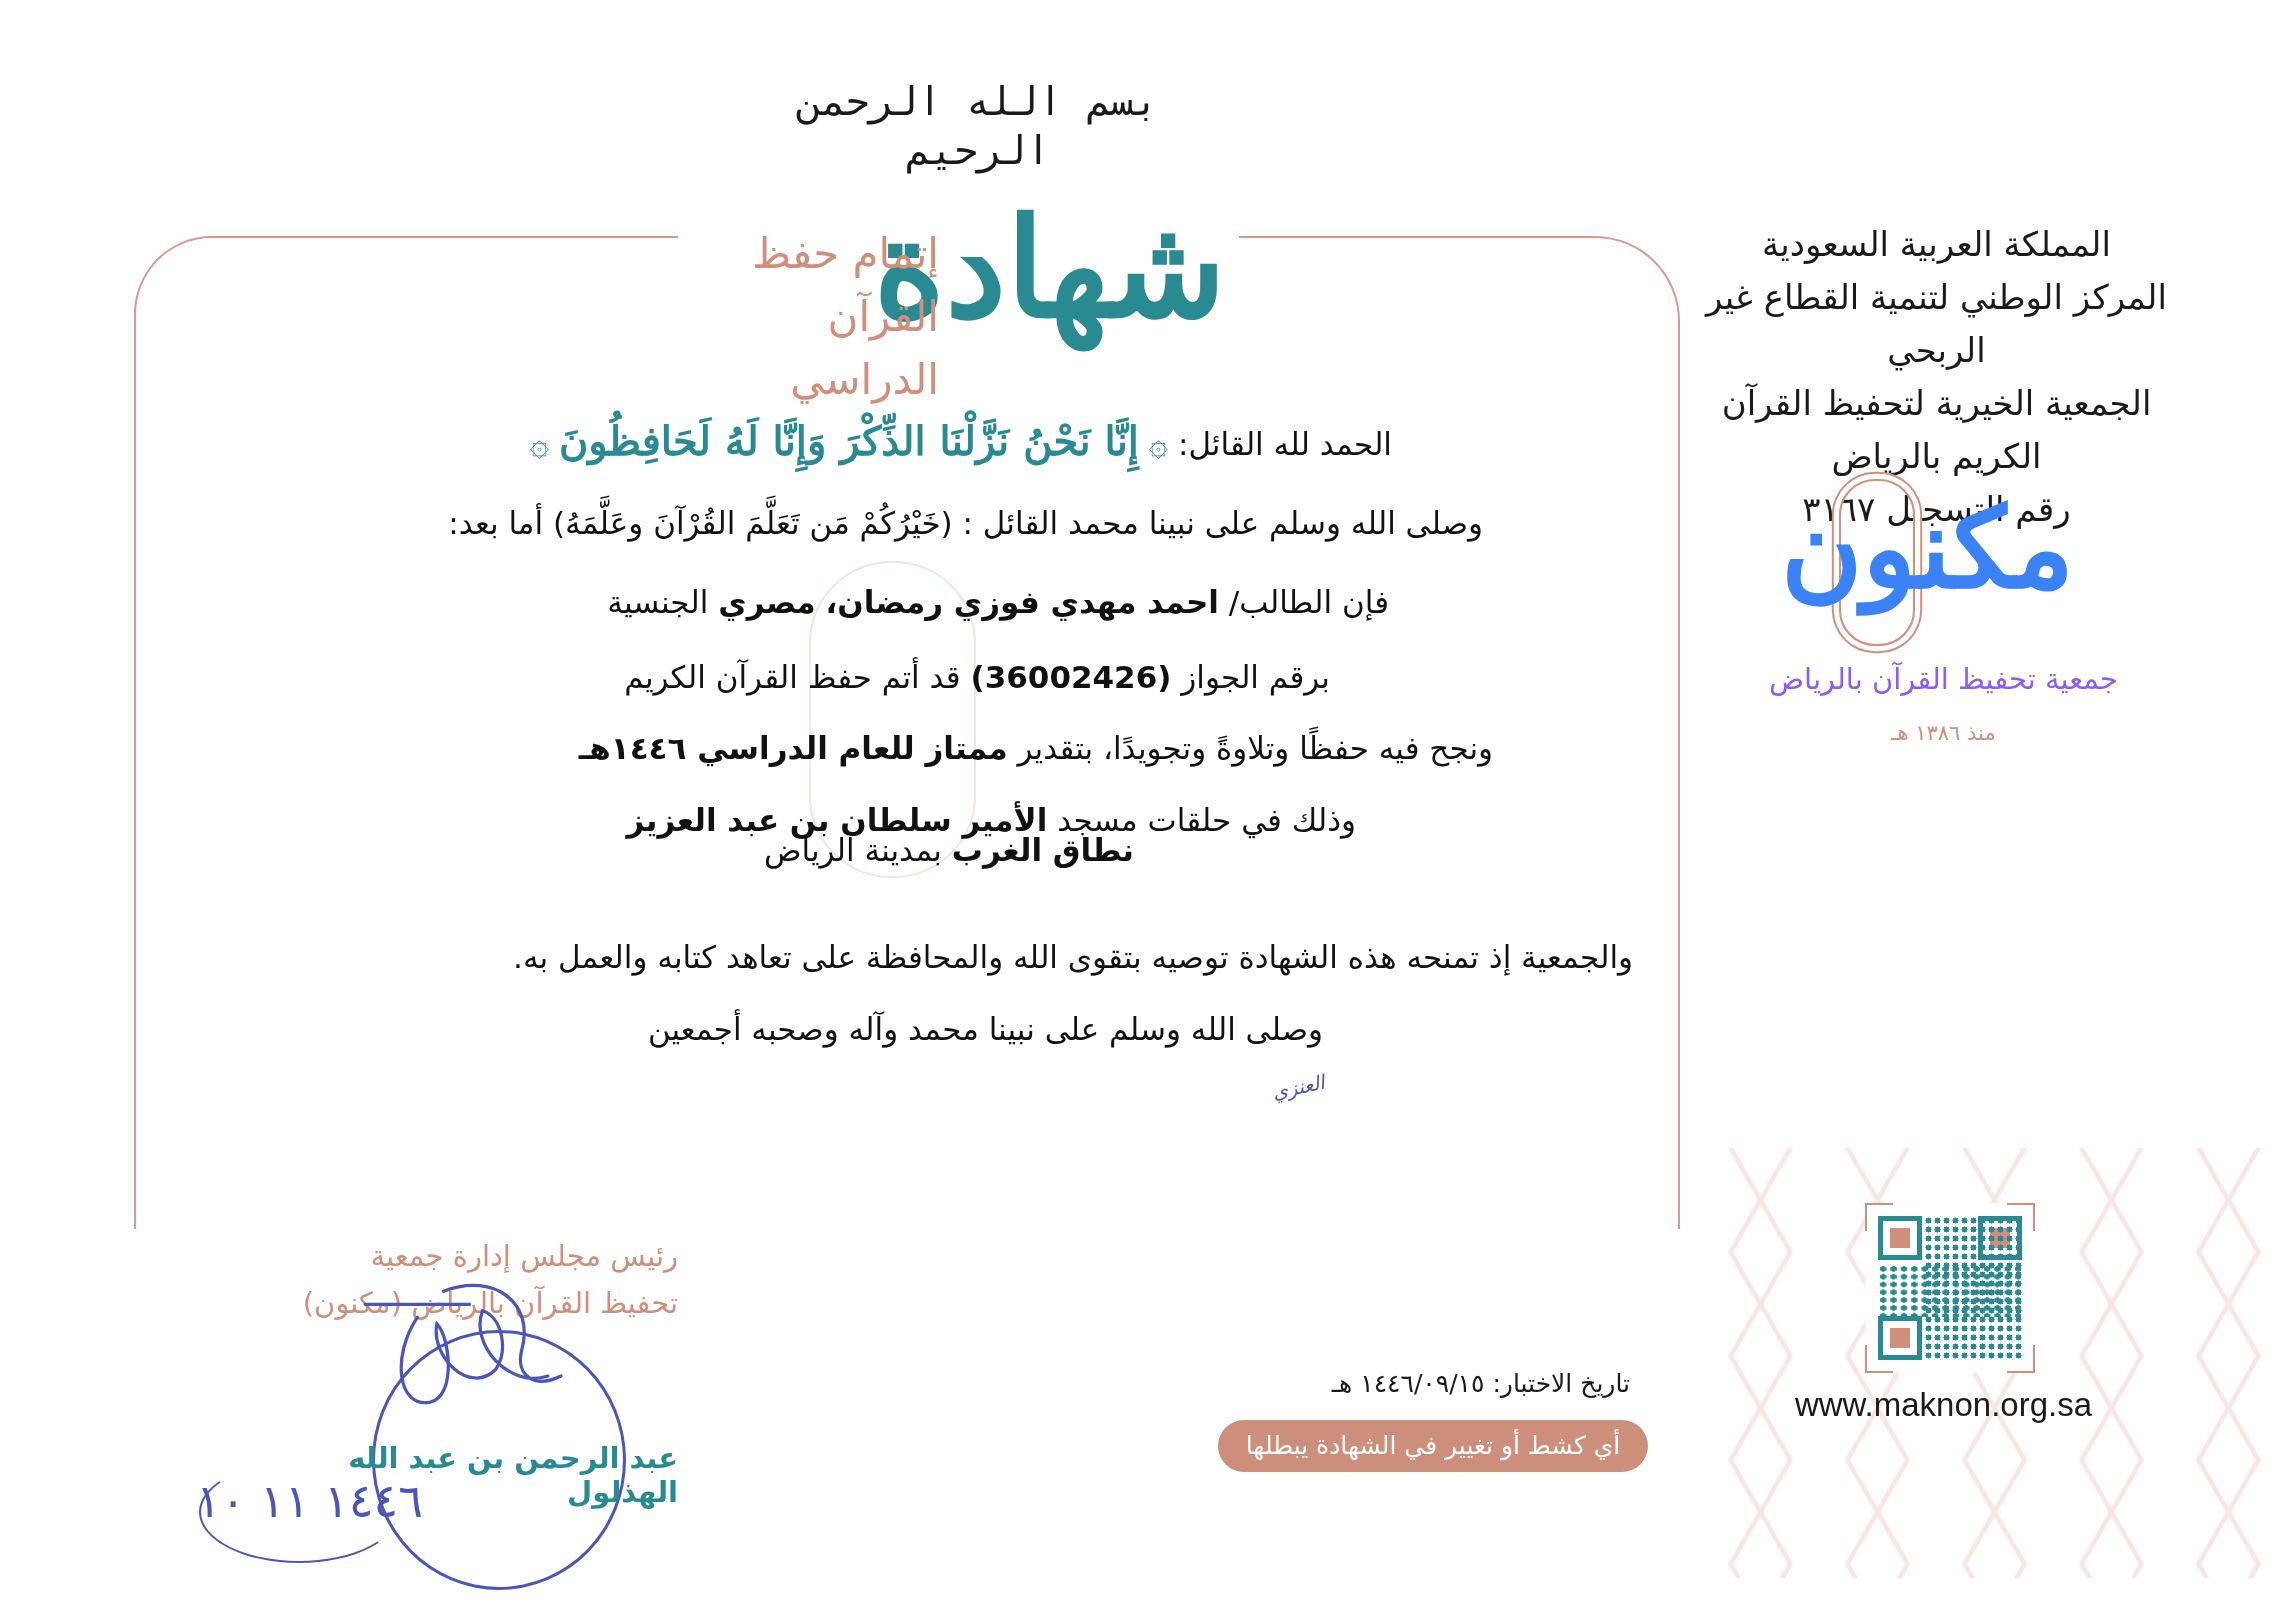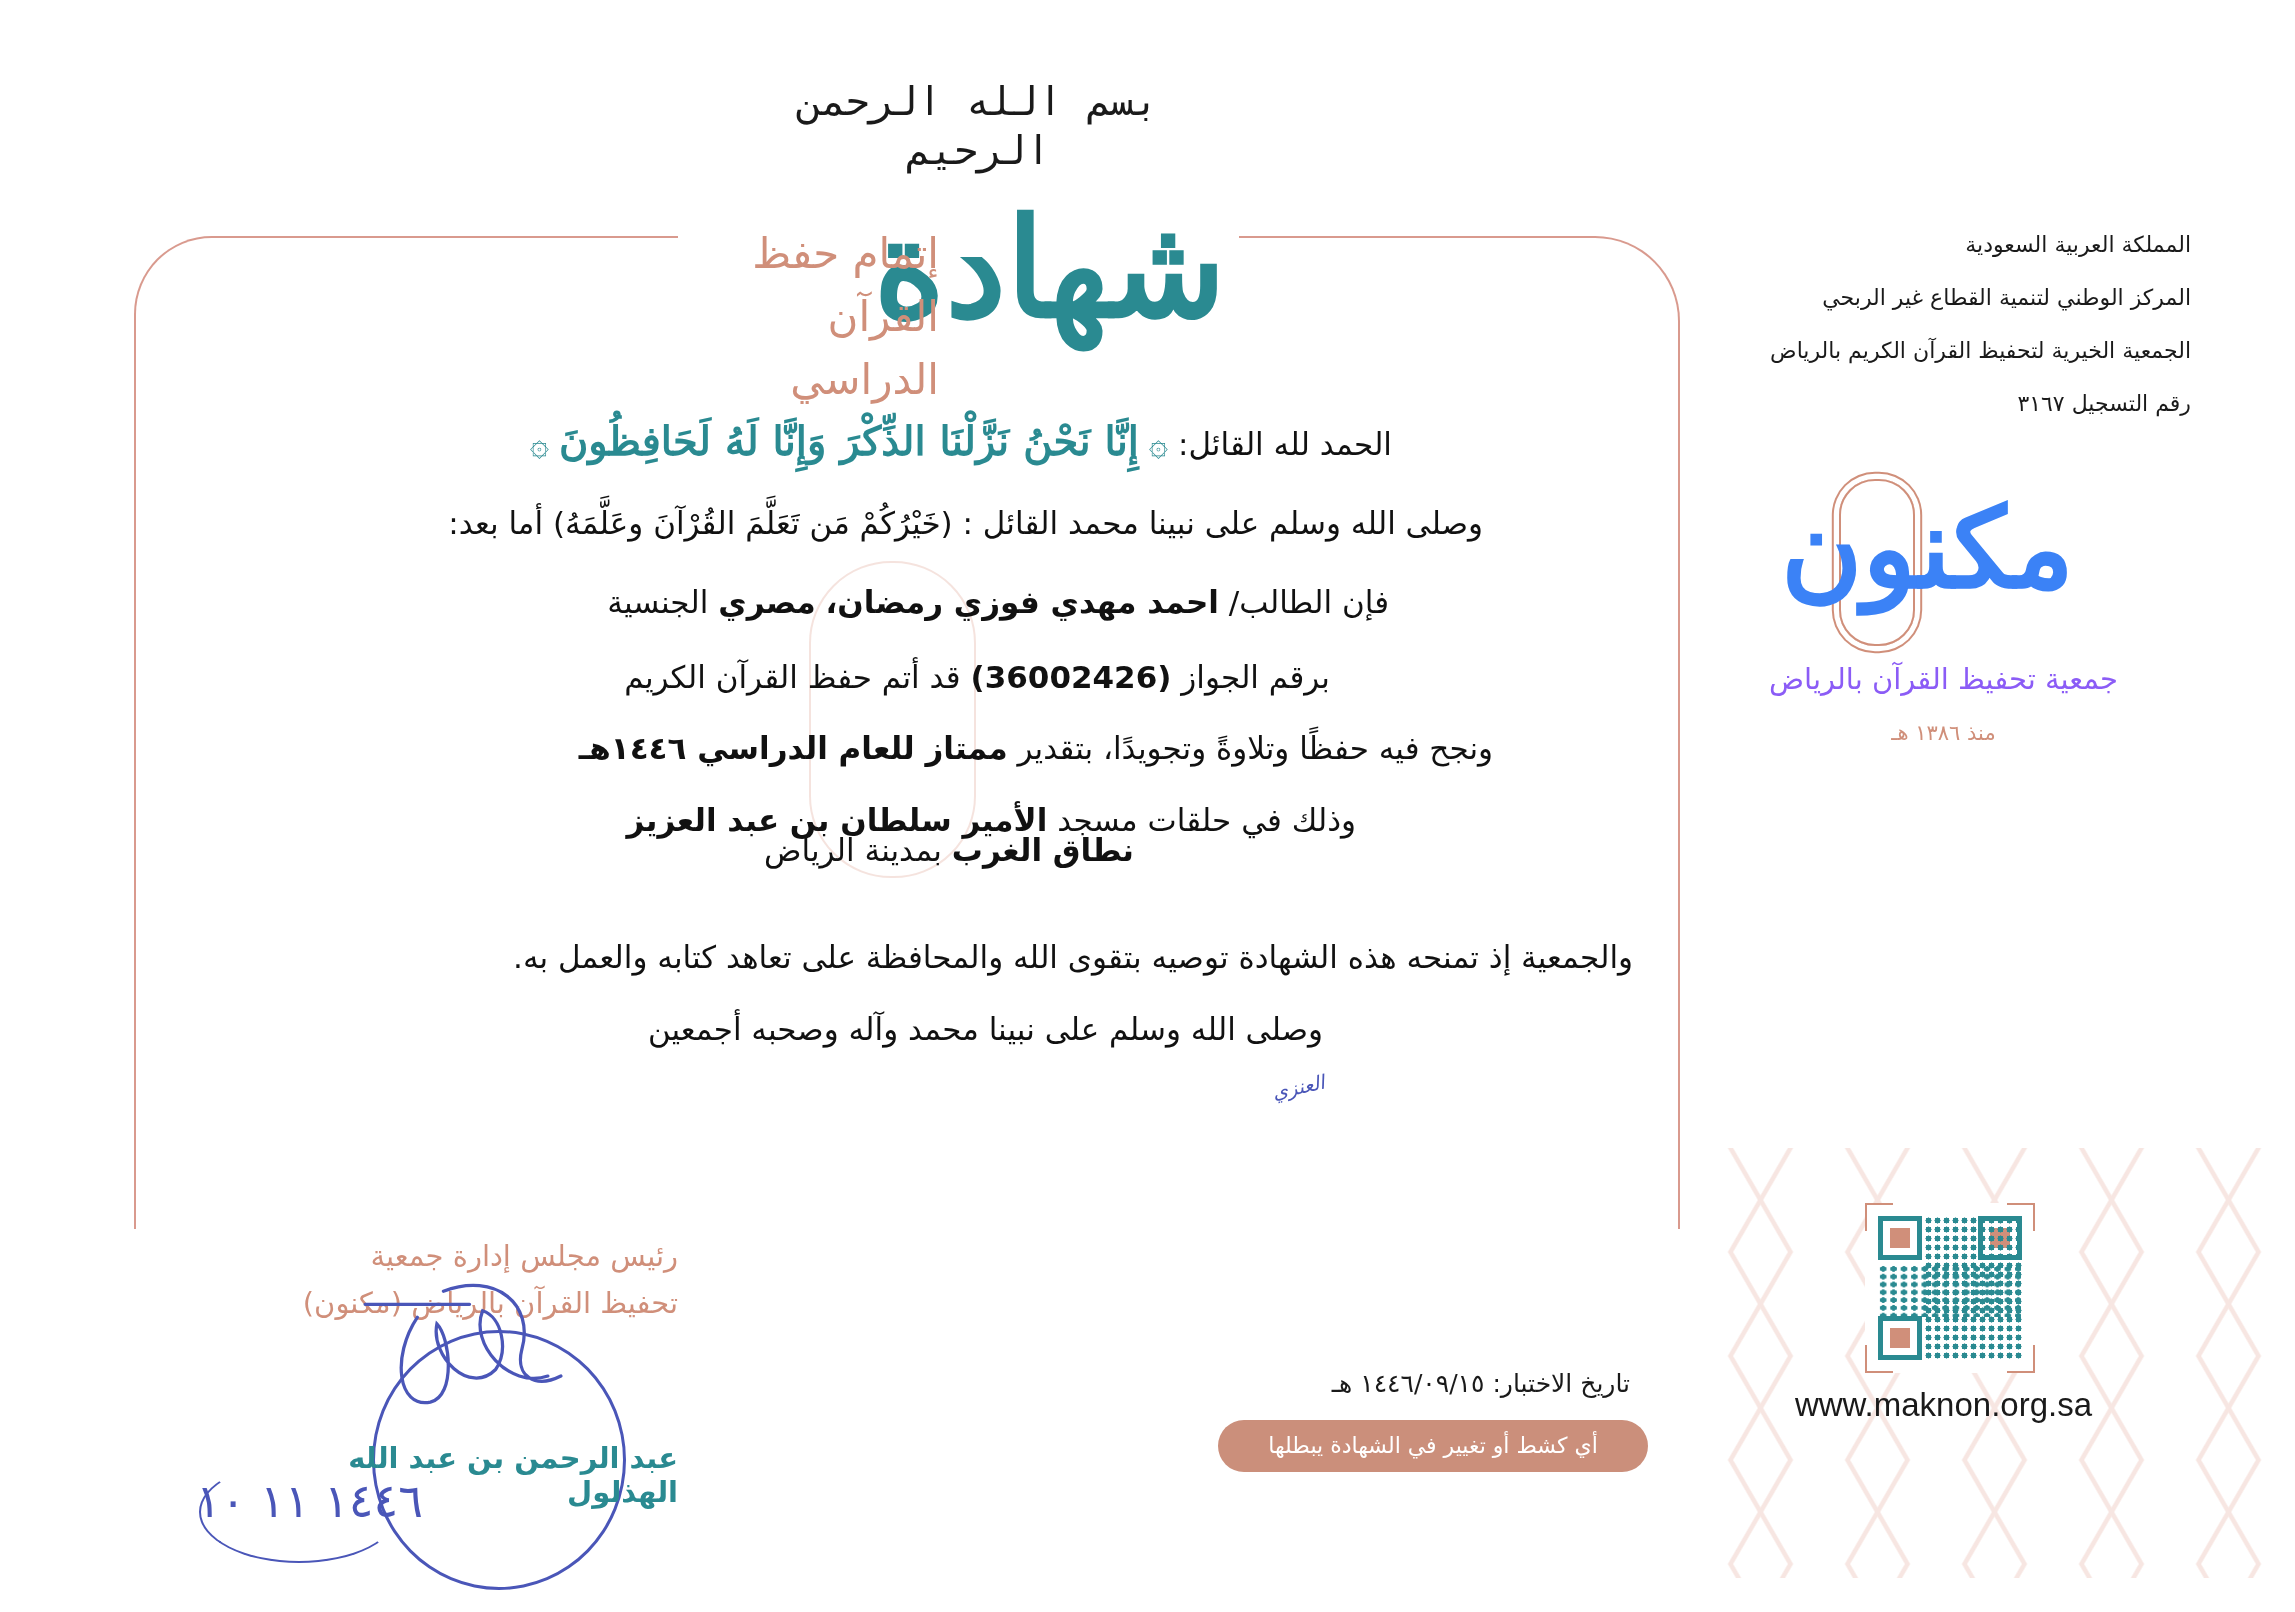--- a/index.html
+++ b/index.html
@@ -41,21 +41,21 @@
       text-align: center; line-height: 196px;
     }
     .subtitle {
       left: 691px; top: 222px; width: 248px;
       font-size: 42px; color: #d08f7a; text-align: right; line-height: 63px;
     }
 
     
     .org-block {
       left: 1682px; top: 218px; width: 509px;
-      font-size: 22px; color: #1a1a1a; text-align: right;
+      font-size: 34px; color: #1a1a1a; text-align: center;
       line-height: 53px;
     }
 
     
     .logo-frame {
       left: 1839px; top: 479px; width: 72px; height: 163px;
       border: 2.6px solid #d08f7a; border-radius: 36px;
       box-shadow: 0 0 0 5.2px #fff, 0 0 0 7.2px #d08f7a;
     }
     .logo-text {
@@ -122,21 +122,21 @@
     }
 
     
     .exam-date {
       left: 1239px; top: 1369px; width: 391px;
       font-size: 25px; color: #1a1a1a; text-align: right;
     }
     .warning {
       left: 1218px; top: 1420px; width: 430px; height: 52px;
       background: #cb8f7b; color: #fff; border-radius: 26px;
-      font-size: 22px; text-align: center; line-height: 52px;
+      font-size: 25px; text-align: center; line-height: 52px;
     }
 
     
     .pattern {
       left: 1702px; top: 1148px; width: 574px; height: 430px;
       background-image:
         linear-gradient(60deg, transparent 48%, #f4dcd6 49%, #f4dcd6 51%, transparent 52%),
         linear-gradient(-60deg, transparent 48%, #f4dcd6 49%, #f4dcd6 51%, transparent 52%);
       background-size: 117px 104px;
       opacity: .7;

